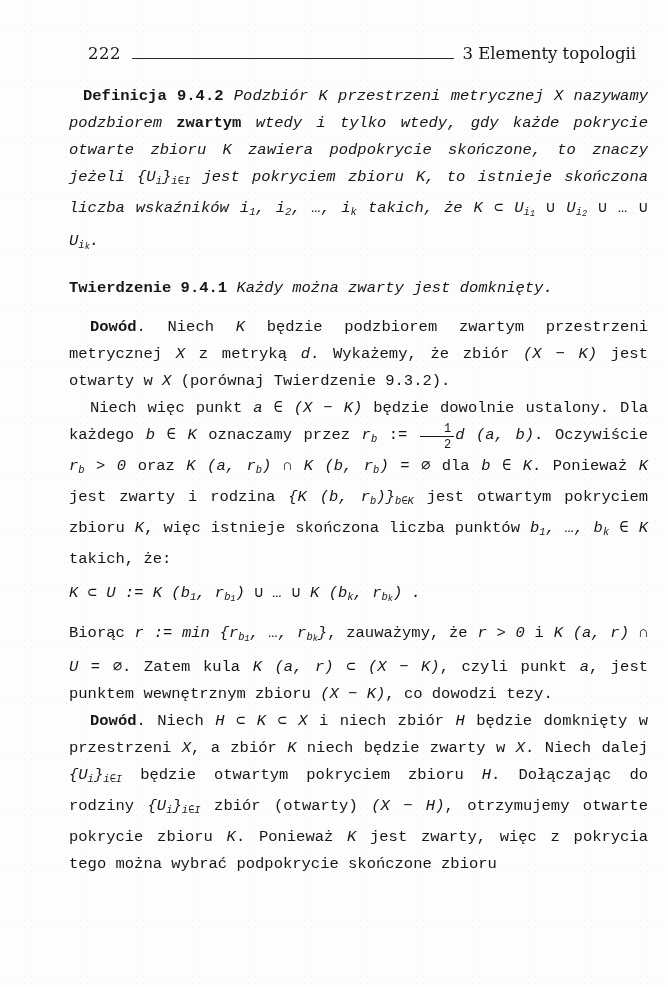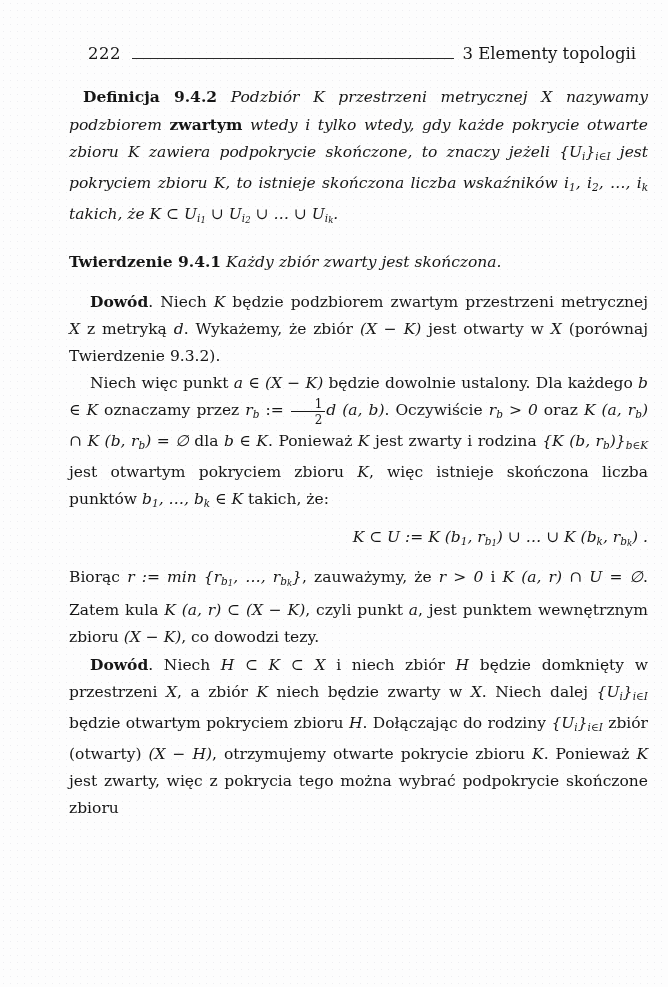--- a/index.html
+++ b/index.html
@@ -23,26 +23,26 @@
   .pagenum { letter-spacing: 0.5px; }
   .header-rule {
     flex: 1; height: 0;
     border-bottom: 1.6px solid #2b2b2b;
     margin: 0 9px 4px 11px;
   }
   .running { white-space: nowrap; }
 
   
   .content { margin-top: 20px; font-size: 15.5px; line-height: 27px; }
-  .blk { margin: 0; text-align: justify; }
+  .blk { margin: 0; text-align: justify; font-family: Liberation Mono, monospace; }
   .def { text-indent: 14px; margin-bottom: 6px; }
   .para-indent { text-indent: 21px; }
   .para-flush { text-indent: 0; }
   .thm { text-indent: 0; margin: 14px 0 12px; }
-  .formula { text-align: right; text-indent: 0; margin: 7px 0; }
+  .formula { text-align: left; text-indent: 0; margin: 7px 0; }
 
   
   .seg-r { font-style: normal; }
   .seg-b { font-weight: bold; font-style: normal; }
   .seg-i { font-style: italic; }
   .seg-sub { font-style: italic; font-size: 10.5px; vertical-align: -0.28em; }
   .seg-ssub { font-style: italic; font-size: 8.5px; vertical-align: -0.5em; }
   .seg-frac {
     display: inline-block; text-align: center; line-height: 1;
     vertical-align: -0.55em; margin: 0 1px; font-style: normal;
@@ -54,20 +54,20 @@
 <body>
 
 <div class="page">
   <div class="page-header">
     <span class="pagenum">222</span>
     <span class="header-rule"></span>
     <span class="running">3 Elementy topologii</span>
   </div>
   <div class="content">
       <p class="blk def"><span class="seg-b">Definicja 9.4.2</span><span class="seg-i"> Podzbiór K przestrzeni metrycznej X nazywamy podzbiorem </span><span class="seg-b">zwartym</span><span class="seg-i"> wtedy i tylko wtedy, gdy każde pokrycie otwarte zbioru K zawiera podpokrycie skończone, to znaczy jeżeli {U</span><span class="seg-sub">i</span><span class="seg-i">}</span><span class="seg-sub">i∈I</span><span class="seg-i"> jest pokryciem zbioru K, to istnieje skończona liczba wskaźników i</span><span class="seg-sub">1</span><span class="seg-i">, i</span><span class="seg-sub">2</span><span class="seg-i">, …, i</span><span class="seg-sub">k</span><span class="seg-i"> takich, że K ⊂ U</span><span class="seg-sub">i</span><span class="seg-ssub">1</span><span class="seg-i"> ∪ U</span><span class="seg-sub">i</span><span class="seg-ssub">2</span><span class="seg-i"> ∪ … ∪ U</span><span class="seg-sub">i</span><span class="seg-ssub">k</span><span class="seg-i">.</span></p>
-      <p class="blk thm"><span class="seg-b">Twierdzenie 9.4.1</span><span class="seg-i"> Każdy zbiór zwarty jest skończona.</span></p>
+      <p class="blk thm"><span class="seg-b">Twierdzenie 9.4.1</span><span class="seg-i"> Każdy można zwarty jest domknięty.</span></p>
       <p class="blk para-indent"><span class="seg-b">Dowód</span><span class="seg-r">. Niech </span><span class="seg-i">K</span><span class="seg-r"> będzie podzbiorem zwartym przestrzeni metrycznej </span><span class="seg-i">X</span><span class="seg-r"> z metryką </span><span class="seg-i">d</span><span class="seg-r">. Wykażemy, że zbiór </span><span class="seg-i">(X − K)</span><span class="seg-r"> jest otwarty w </span><span class="seg-i">X</span><span class="seg-r"> (porównaj Twierdzenie 9.3.2).</span></p>
       <p class="blk para-indent"><span class="seg-r">Niech więc punkt </span><span class="seg-i">a ∈ (X − K)</span><span class="seg-r"> będzie dowolnie ustalony. Dla każdego </span><span class="seg-i">b ∈ K</span><span class="seg-r"> oznaczamy przez </span><span class="seg-i">r</span><span class="seg-sub">b</span><span class="seg-r"> := </span><span class="seg-frac"><span class="num">1</span><span class="den">2</span></span><span class="seg-i">d (a, b)</span><span class="seg-r">. Oczywiście </span><span class="seg-i">r</span><span class="seg-sub">b</span><span class="seg-i"> &gt; 0</span><span class="seg-r"> oraz </span><span class="seg-i">K (a, r</span><span class="seg-sub">b</span><span class="seg-i">) ∩ K (b, r</span><span class="seg-sub">b</span><span class="seg-i">) = ∅</span><span class="seg-r"> dla </span><span class="seg-i">b ∈ K</span><span class="seg-r">. Ponieważ </span><span class="seg-i">K</span><span class="seg-r"> jest zwarty i rodzina </span><span class="seg-i">{K (b, r</span><span class="seg-sub">b</span><span class="seg-i">)}</span><span class="seg-sub">b∈K</span><span class="seg-r"> jest otwartym pokryciem zbioru </span><span class="seg-i">K</span><span class="seg-r">, więc istnieje skończona liczba punktów </span><span class="seg-i">b</span><span class="seg-sub">1</span><span class="seg-i">, …, b</span><span class="seg-sub">k</span><span class="seg-i"> ∈ K</span><span class="seg-r"> takich, że:</span></p>
       <p class="blk formula"><span class="seg-i">K ⊂ U := K (b</span><span class="seg-sub">1</span><span class="seg-i">, r</span><span class="seg-sub">b</span><span class="seg-ssub">1</span><span class="seg-i">) ∪ … ∪ K (b</span><span class="seg-sub">k</span><span class="seg-i">, r</span><span class="seg-sub">b</span><span class="seg-ssub">k</span><span class="seg-i">) .</span></p>
       <p class="blk para-flush"><span class="seg-r">Biorąc </span><span class="seg-i">r := min {r</span><span class="seg-sub">b</span><span class="seg-ssub">1</span><span class="seg-i">, …, r</span><span class="seg-sub">b</span><span class="seg-ssub">k</span><span class="seg-i">}</span><span class="seg-r">, zauważymy, że </span><span class="seg-i">r &gt; 0</span><span class="seg-r"> i </span><span class="seg-i">K (a, r) ∩ U = ∅</span><span class="seg-r">. Zatem kula </span><span class="seg-i">K (a, r) ⊂ (X − K)</span><span class="seg-r">, czyli punkt </span><span class="seg-i">a</span><span class="seg-r">, jest punktem wewnętrznym zbioru </span><span class="seg-i">(X − K)</span><span class="seg-r">, co dowodzi tezy.</span></p>
       <p class="blk para-indent"><span class="seg-b">Dowód</span><span class="seg-r">. Niech </span><span class="seg-i">H ⊂ K ⊂ X</span><span class="seg-r"> i niech zbiór </span><span class="seg-i">H</span><span class="seg-r"> będzie domknięty w przestrzeni </span><span class="seg-i">X</span><span class="seg-r">, a zbiór </span><span class="seg-i">K</span><span class="seg-r"> niech będzie zwarty w </span><span class="seg-i">X</span><span class="seg-r">. Niech dalej </span><span class="seg-i">{U</span><span class="seg-sub">i</span><span class="seg-i">}</span><span class="seg-sub">i∈I</span><span class="seg-r"> będzie otwartym pokryciem zbioru </span><span class="seg-i">H</span><span class="seg-r">. Dołączając do rodziny </span><span class="seg-i">{U</span><span class="seg-sub">i</span><span class="seg-i">}</span><span class="seg-sub">i∈I</span><span class="seg-r"> zbiór (otwarty) </span><span class="seg-i">(X − H)</span><span class="seg-r">, otrzymujemy otwarte pokrycie zbioru </span><span class="seg-i">K</span><span class="seg-r">. Ponieważ </span><span class="seg-i">K</span><span class="seg-r"> jest zwarty, więc z pokrycia tego można wybrać podpokrycie skończone zbioru </span></p>
     </div>
 </div>
 
 </body></html>

